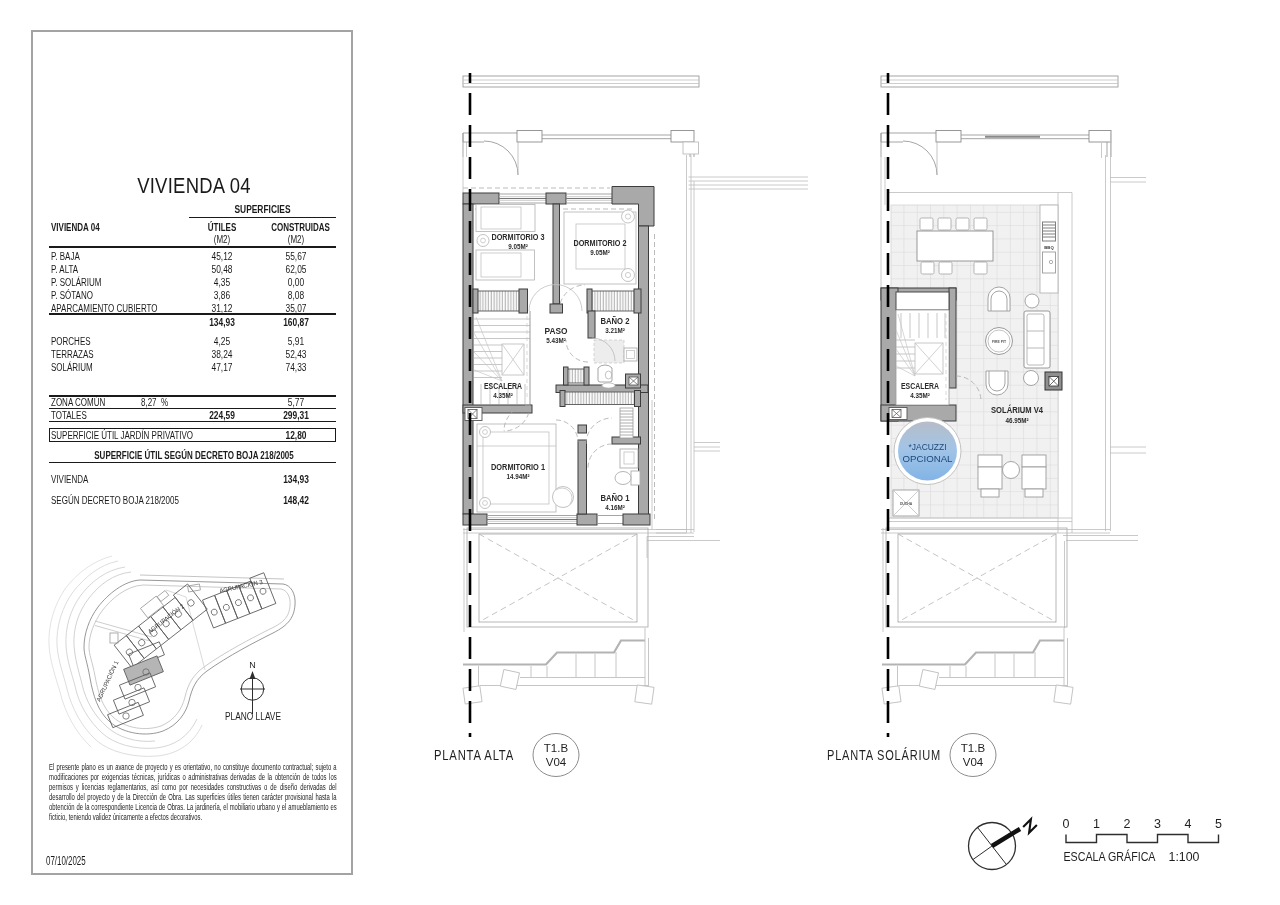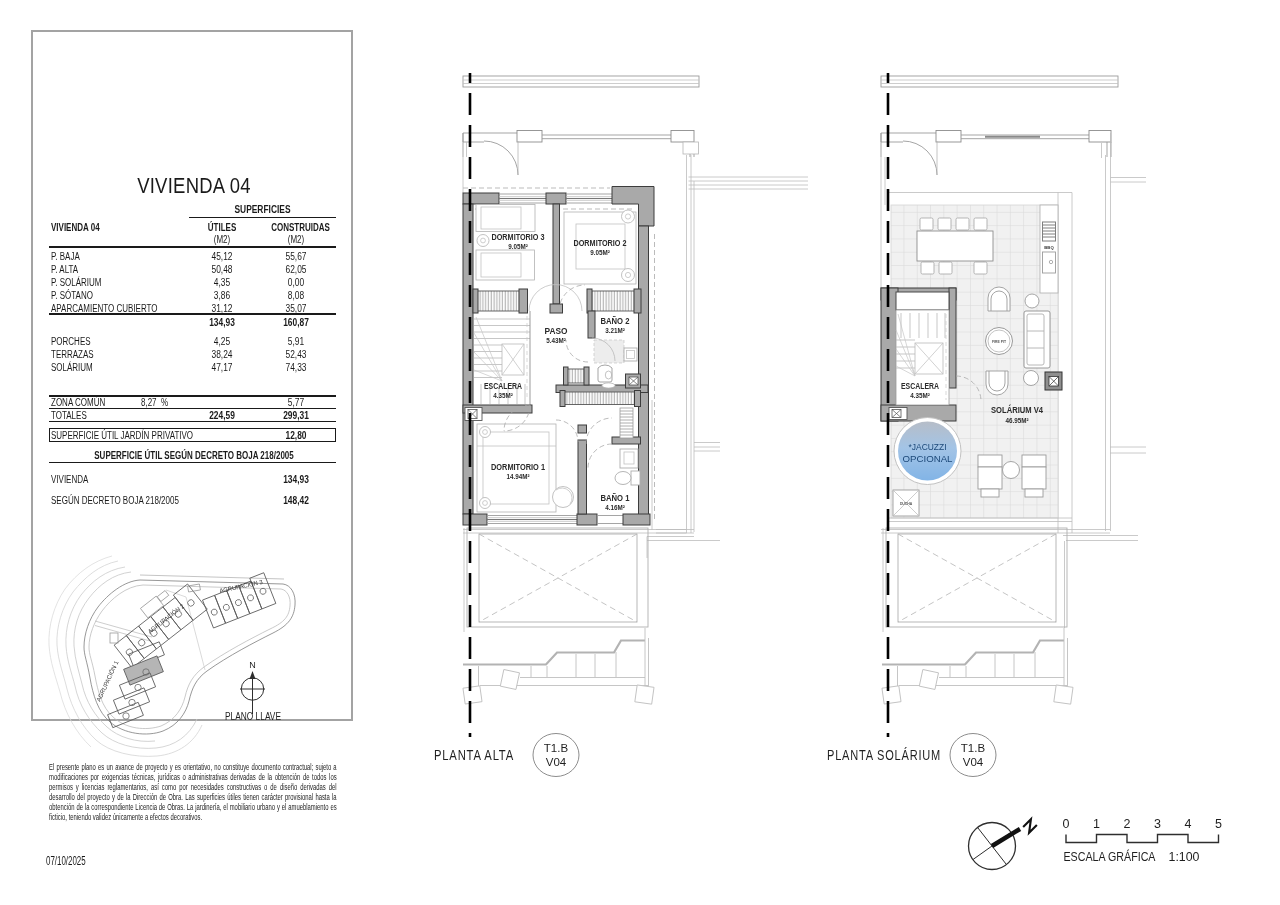--- a/index.html
+++ b/index.html
@@ -1,20 +1,20 @@
 <!DOCTYPE html>
 <html><head>
 <meta charset="utf-8">
 <style>
   html,body{margin:0;padding:0;background:#fff;width:1280px;height:905px;overflow:hidden;}
   *{box-sizing:border-box;}
   body{font-family:"Liberation Sans",sans-serif;color:#1a1a1a;position:relative;}
   #page{position:absolute;left:0;top:0;width:1280px;height:905px;}
   
-  #panel{position:absolute;left:31px;top:30px;width:322px;height:691px;border:2px solid #a3a3a3;background:#fff;}
+  #panel{position:absolute;left:31px;top:30px;width:322px;height:845px;border:2px solid #a3a3a3;background:#fff;}
   .abs{position:absolute;}
   .tl{font-size:10px;transform:scaleX(0.8);transform-origin:0 0;}
   .b{font-weight:bold;}
   .hr{position:absolute;left:16px;width:287px;background:#1a1a1a;height:1px;}
   .num{position:absolute;width:60px;text-align:center;font-size:10px;transform:scaleX(0.84);transform-origin:50% 0;}
   .lab{position:absolute;left:18px;font-size:10px;white-space:nowrap;transform:scaleX(0.8);transform-origin:0 0;}
   .ctr{transform:scaleX(0.8);transform-origin:50% 0;}
 </style>
 </head>
 <body>

